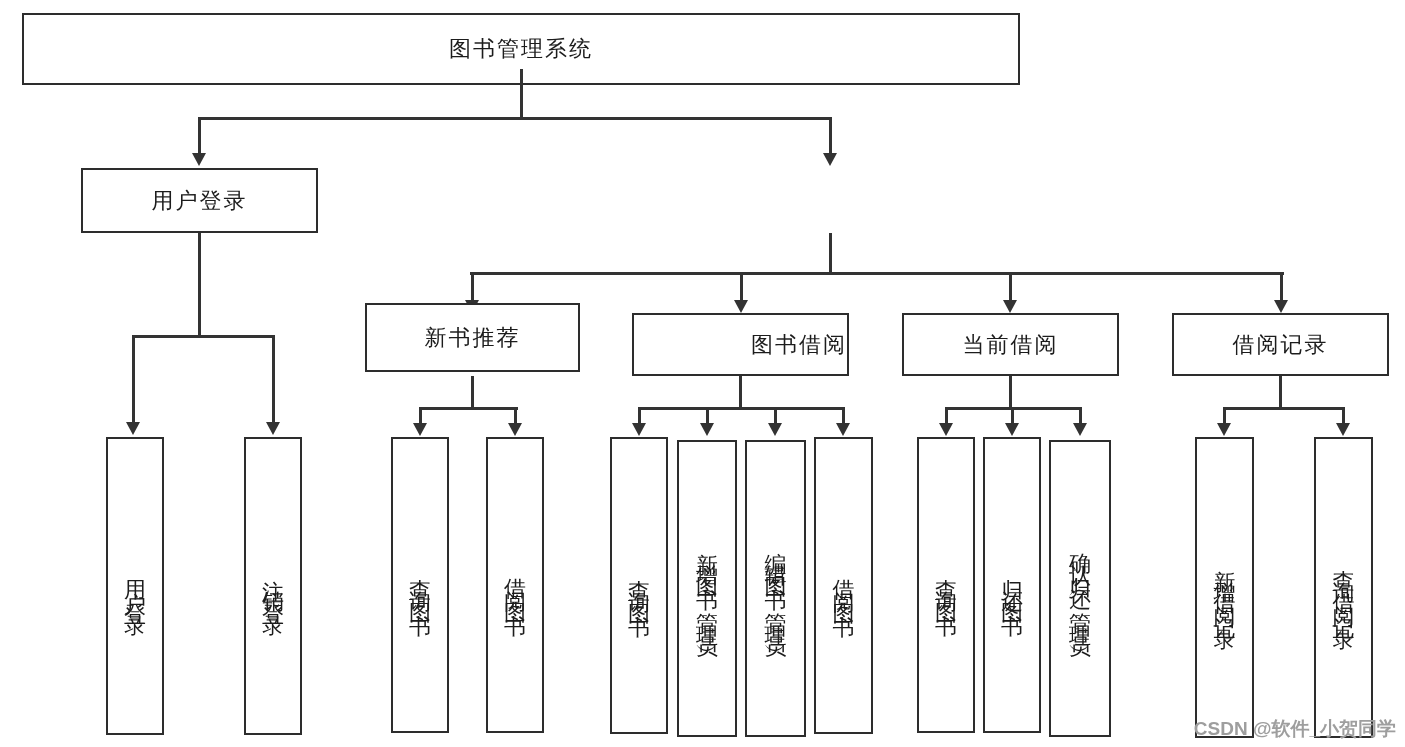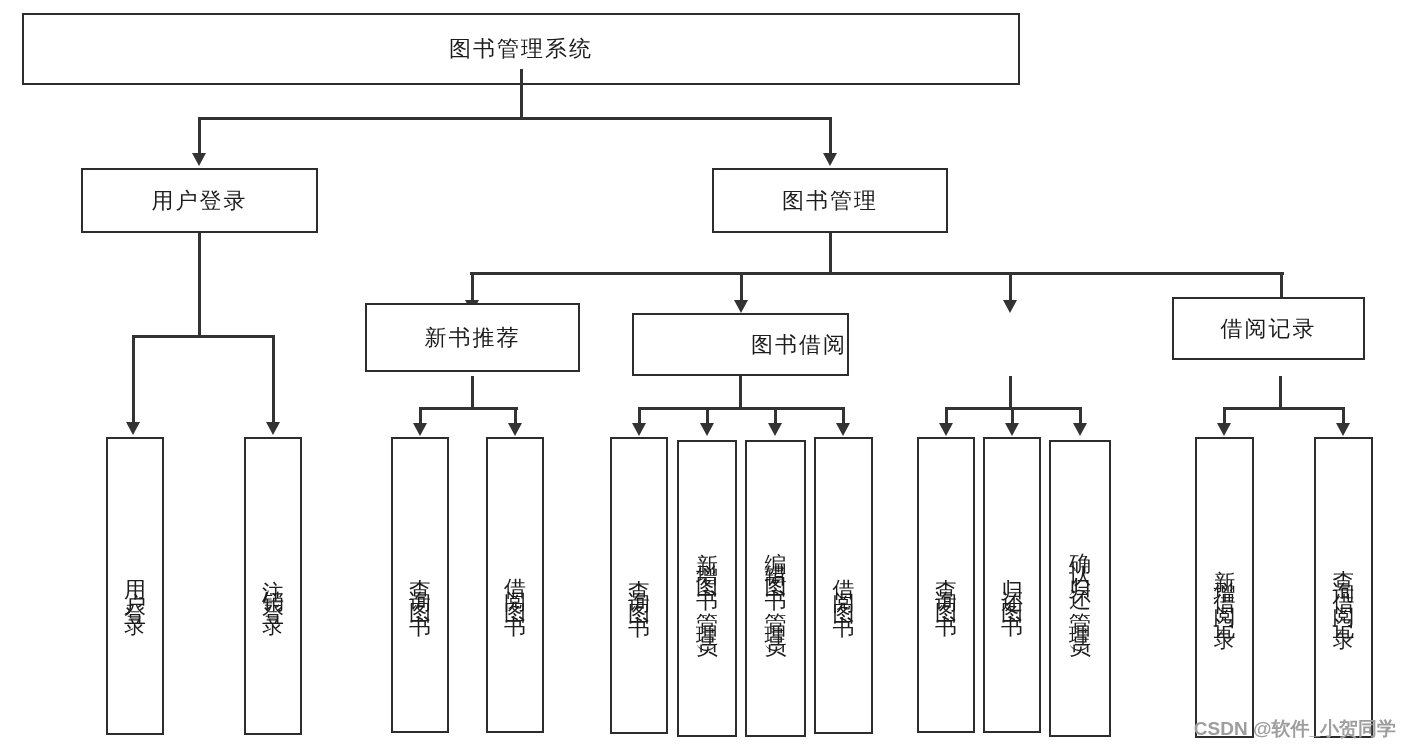--- a/index.html
+++ b/index.html
@@ -79,23 +79,20 @@
   </div>
 
   <div class="stem" style="left:519.5px; top:69px; height:51px;"></div>
   <div class="rail" style="left:197.5px; top:117px; width:634px;"></div>
   <div class="ar" style="left:197.5px; top:117px; height:36px;"></div>
   <div class="ar" style="left:828.5px; top:117px; height:36px;"></div>
 
   <div class="box" style="left:81px; top:168px; width:237px; height:65px;">
     <span class="hlabel">用户登录</span>
   </div>
-  <div class="box" style="left:712px; top:168px; width:236px; height:65px;">
-    <span class="hlabel">图书管理</span>
-  </div>
 
   <div class="stem" style="left:197.5px; top:233px; height:105px;"></div>
   <div class="rail" style="left:131.5px; top:335px; width:142px;"></div>
   <div class="ar" style="left:131.5px; top:335px; height:87px;"></div>
   <div class="ar" style="left:271.5px; top:335px; height:87px;"></div>
 
   <div class="stem" style="left:828.5px; top:233px; height:42px;"></div>
   <div class="rail" style="left:469.5px; top:272px; width:814px;"></div>
   <div class="ar" style="left:470.5px; top:272px; height:28px;"></div>
   <div class="ar" style="left:739.5px; top:272px; height:28px;"></div>
@@ -108,21 +105,24 @@
   <div class="box" style="left:244px; top:437px; width:58px; height:298px;">
     <span class="vtext">注销登录</span>
   </div>
 
   <div class="box" style="left:365px; top:303px; width:215px; height:69px;">
     <span class="hlabel">新书推荐</span>
   </div>
   <div class="box" style="left:632px; top:313px; width:217px; height:63px;justify-content:flex-end;">
     <span class="hlabel">图书借阅</span>
   </div>
-  <div class="box" style="left:1172px; top:297px; width:193px; height:63px;">
+  <div class="box" style="left:902px; top:313px; width:217px; height:63px;">
+    <span class="hlabel">当前借阅</span>
+  </div>
+  <div class="box" style="left:1172px; top:313px; width:217px; height:63px;">
     <span class="hlabel">借阅记录</span>
   </div>
 
   <div class="stem" style="left:470.5px; top:376px; height:34px;"></div>
   <div class="rail" style="left:418.5px; top:407px; width:99px;"></div>
   <div class="ar" style="left:418.5px; top:407px; height:16px;"></div>
   <div class="ar" style="left:513.5px; top:407px; height:16px;"></div>
 
   <div class="stem" style="left:738.5px; top:376px; height:34px;"></div>
   <div class="rail" style="left:637.5px; top:407px; width:207px;"></div>

